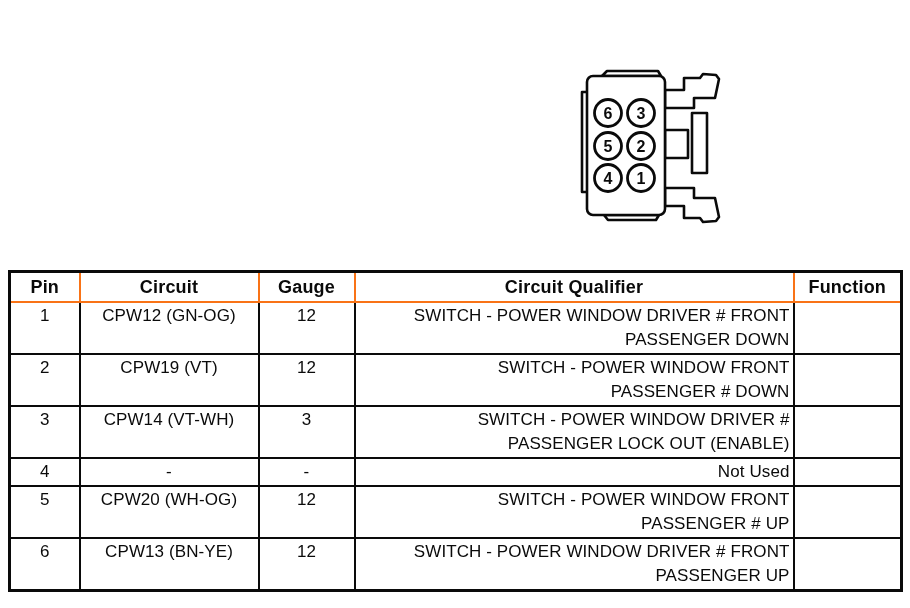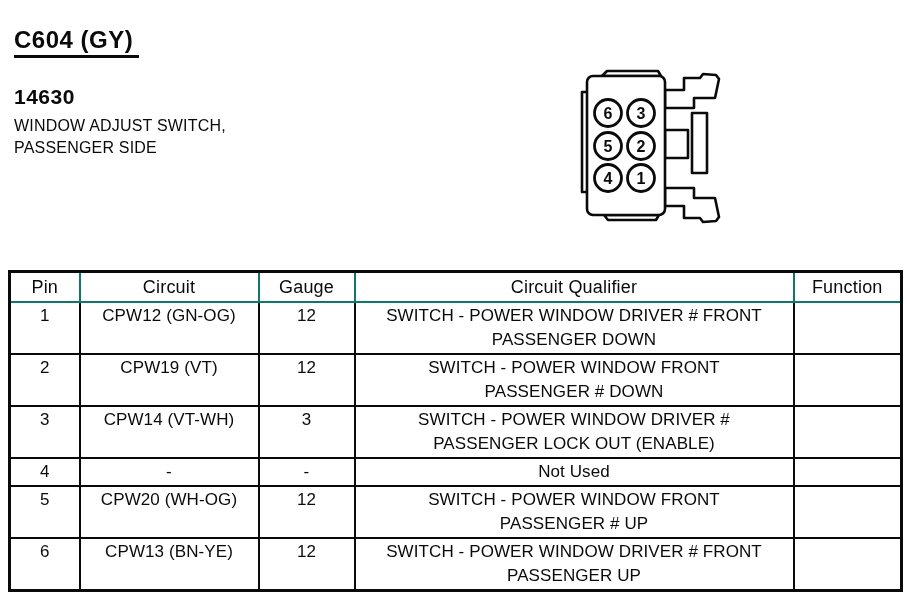--- a/index.html
+++ b/index.html
@@ -46,52 +46,46 @@
   table.pinout {
     position: absolute;
     left: 8px;
     top: 270px;
     width: 892px;
     border-collapse: collapse;
     table-layout: fixed;
     border: 3px solid #0a0a0a;
   }
   table.pinout th {
-    border: 2px solid #0f766e;
+    border: 2px solid #f97316;
     font-size: 18px;
-    font-weight: normal;
+    font-weight: bold;
     text-align: center;
     vertical-align: middle;
     height: 28px;
     padding: 0;
     letter-spacing: 0.2px;
   }
   table.pinout td {
     border: 2px solid #0a0a0a;
     font-size: 17px;
     line-height: 24px;
     vertical-align: top;
     padding: 1px 3px;
     letter-spacing: 0.1px;
   }
   td.c-pin, td.c-circuit, td.c-gauge { text-align: center; }
-  td.c-function { text-align: center; white-space: pre-line; }
+  td.c-function { text-align: right; white-space: pre-line; }
   td.c-qualifier { }
 </style>
 </head>
 <body>
 
 <div id="page">
 
-  <div class="title-block">
-    <div class="doc-title">C604 (GY)</div>
-    <div class="part-number">14630</div>
-    <div class="desc">WINDOW ADJUST SWITCH,
-PASSENGER SIDE</div>
-  </div>
 
   <div class="connector-wrap">
     <svg width="165" height="160" viewBox="0 0 165 160">
       <g fill="#ffffff" stroke="#0a0a0a" stroke-width="2.6" stroke-linejoin="round">
 
         <rect x="9" y="26" width="7" height="100"></rect>
 
         <polygon points="29,10 34,5 85,5 88,10"></polygon>
         <polygon points="31,149 35,154 83,154 86,149"></polygon>
 

